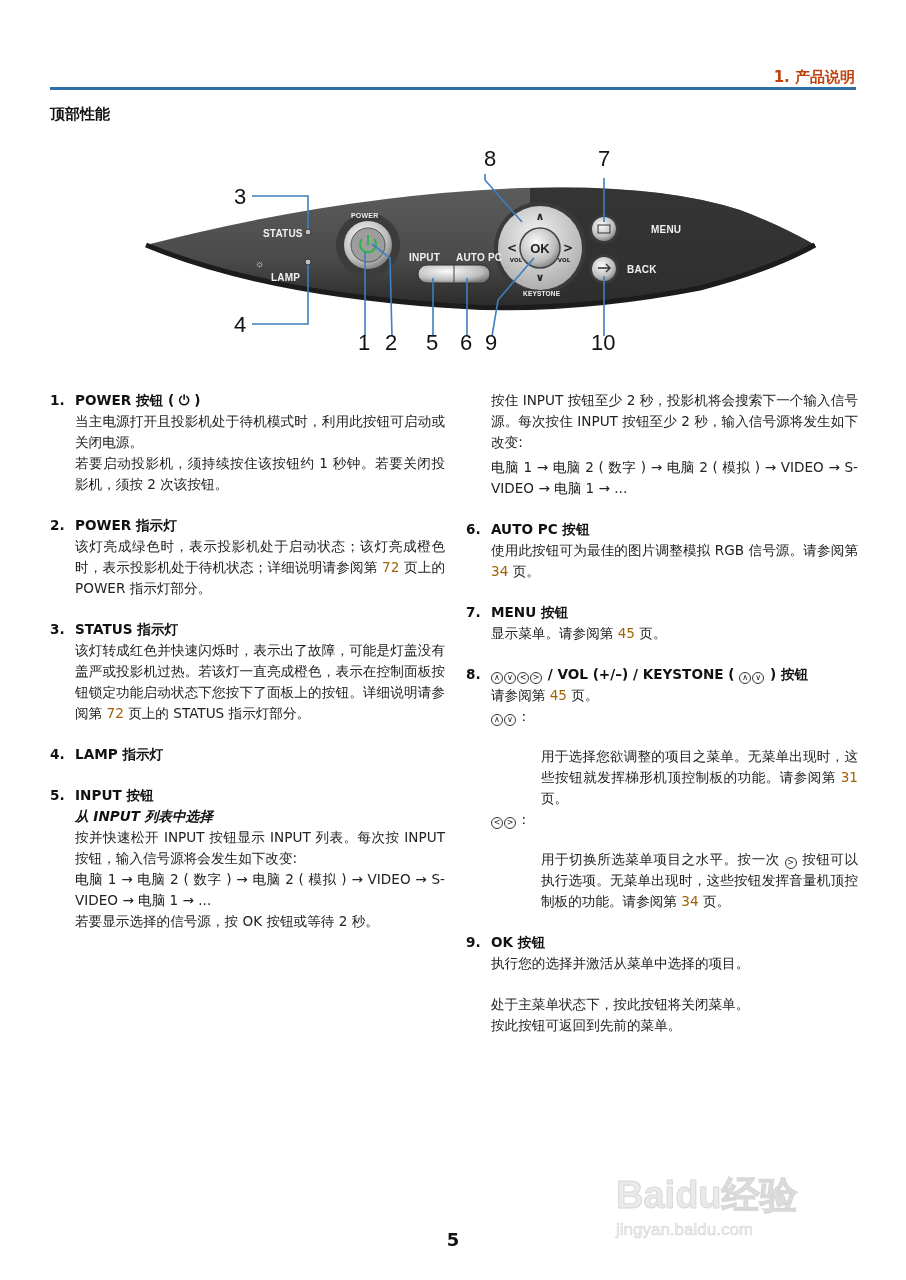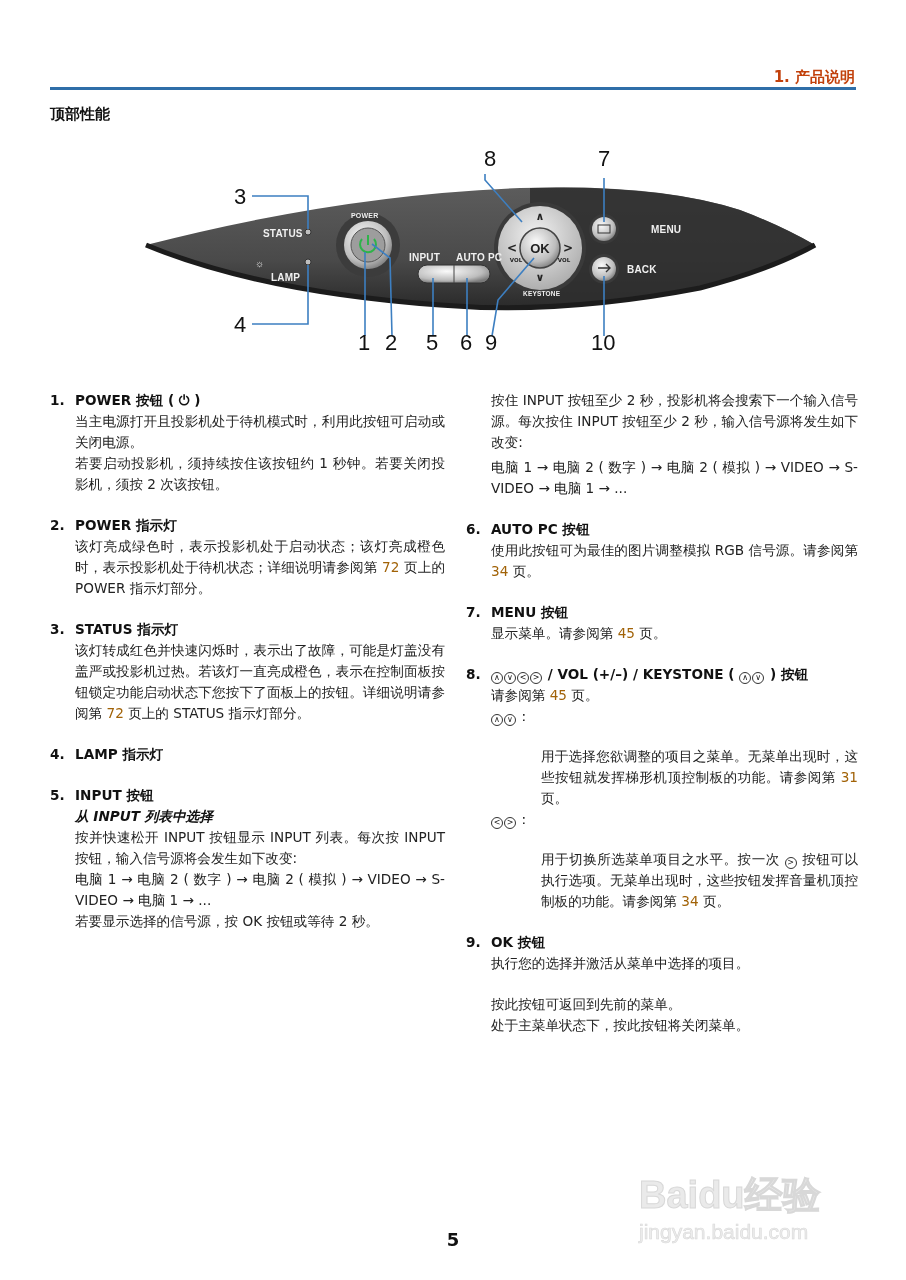--- a/index.html
+++ b/index.html
@@ -26,23 +26,23 @@
   .item-body { padding-left: 25px; text-align: justify; }
   .sub-head { font-weight: bold; font-style: italic; color: #111; }
   .link { color: #a16207; }
   .para { margin-bottom: 4px; }
   .sub-row { display: flex; }
   .sub-sym { width: 50px; flex: none; }
   .sub-text { flex: 1; margin-top: 40px; }
   .circ { display: inline-block; width: 12px; height: 12px; border: 1px solid #333; border-radius: 50%; font-size: 8px; line-height: 10px; text-align: center; vertical-align: -1px; margin-right: 1px; font-weight: normal; }
 
   .page-number { position: absolute; left: 0; right: 0; top: 1229px; text-align: center; font-size: 18px; font-weight: bold; color: #111; }
-  .watermark { position: absolute; left: 631px; top: 1140px; width: 220px; height: 120px; color: #e6e6e6; }
+  .watermark { position: absolute; left: 608px; top: 1140px; width: 220px; height: 120px; color: #e6e6e6; }
   .watermark .wm-logo { font-size: 38px; font-weight: bold; font-family: "Liberation Sans", sans-serif; position: absolute; left: 8px; top: 30px; color: #eaeaea; -webkit-text-stroke: 1px #d8d8d8; }
-  .watermark .wm-url { font-size: 21px; position: absolute; left: 8px; top: 80px; color: #ececec; -webkit-text-stroke: 0.6px #d8d8d8; font-family: "Liberation Sans", sans-serif; }
+  .watermark .wm-url { font-size: 17px; position: absolute; left: 8px; top: 80px; color: #ececec; -webkit-text-stroke: 0.6px #d8d8d8; font-family: "Liberation Sans", sans-serif; }
 </style>
 </head>
 <body>
 
 <div class="header-chapter">1. 产品说明</div>
 <div class="header-rule"></div>
 <div class="section-title">顶部性能</div>
 
 <div class="diagram">
   <svg width="680" height="230" viewBox="0 0 680 230">
@@ -231,22 +231,22 @@
         <span class="item-num">9.</span>
         <span>OK 按钮</span>
       </div>
     <div class="item-body">
         <div>执行您的选择并激活从菜单中选择的项目。</div>
       </div>
   </div>
 
   <div class="item">
     <div class="item-body">
+      <div>处于主菜单状态下，按此按钮将关闭菜单。</div>
       <div>按此按钮可返回到先前的菜单。</div>
-      <div>处于主菜单状态下，按此按钮将关闭菜单。</div>
     </div>
   </div>
 </div>
 
 <div class="watermark">
   <span class="wm-logo">Baidu经验</span>
   <span class="wm-url">jingyan.baidu.com</span>
 </div>
 
 <div class="page-number">5</div>

